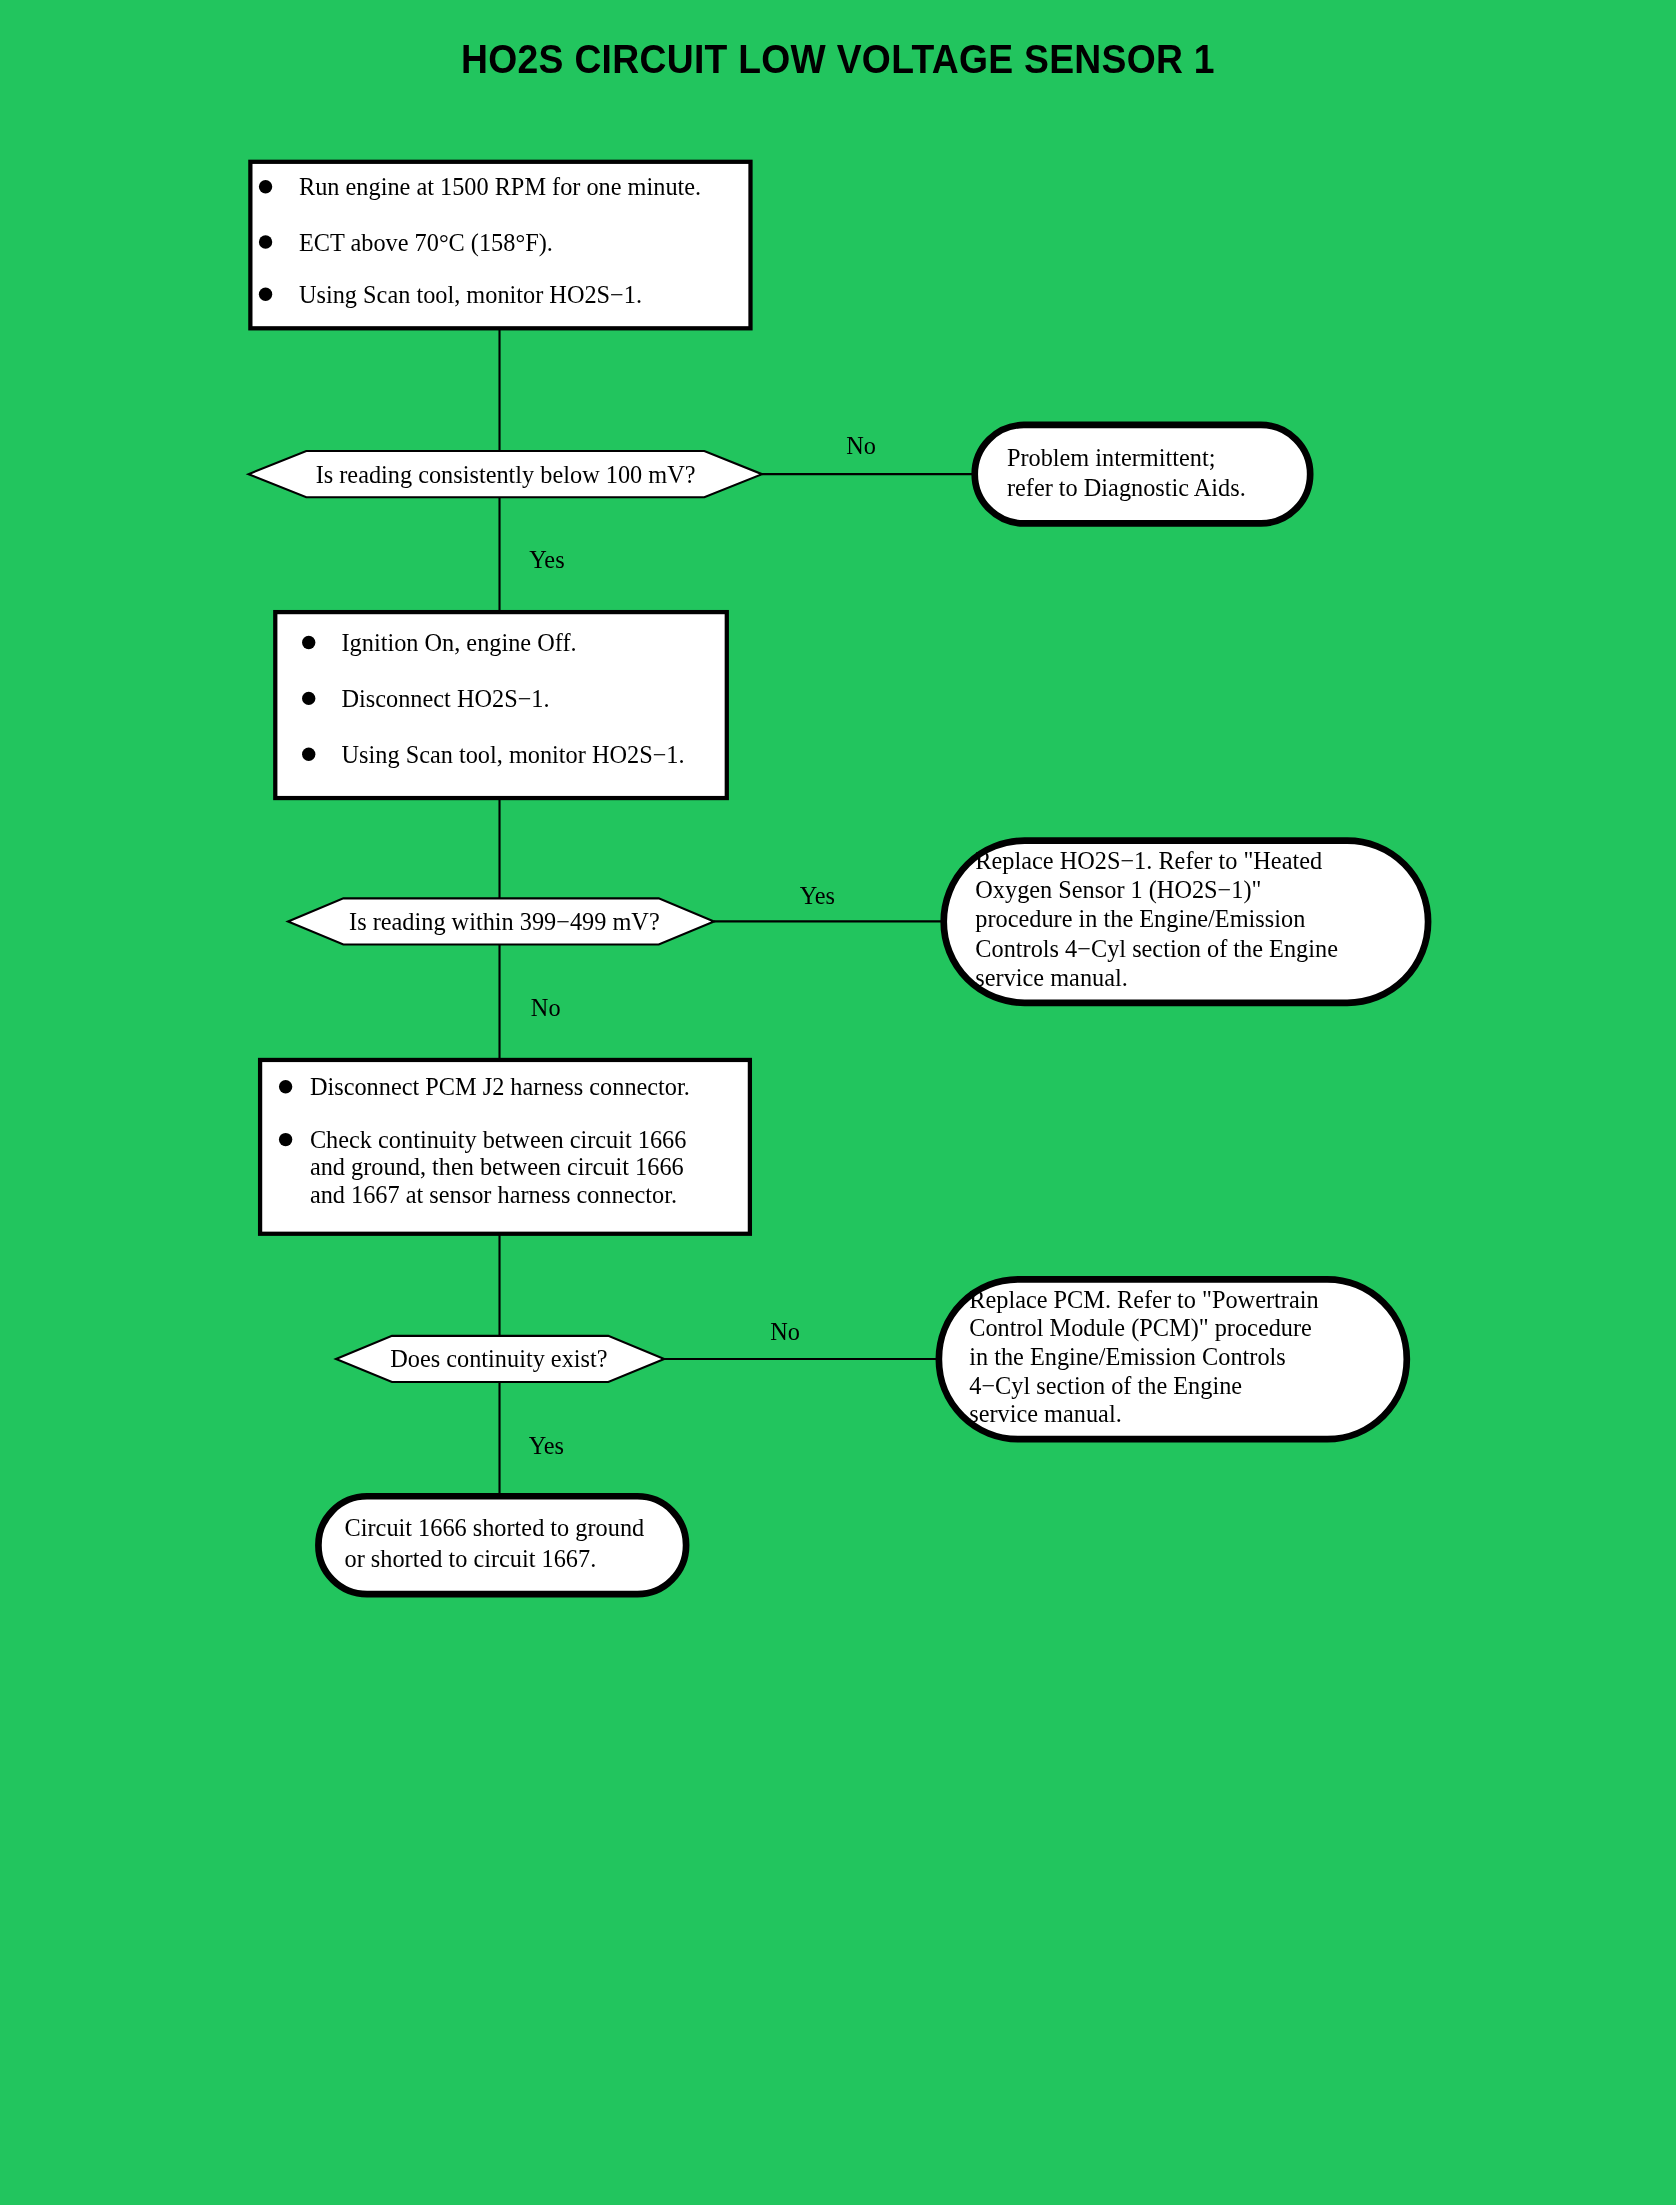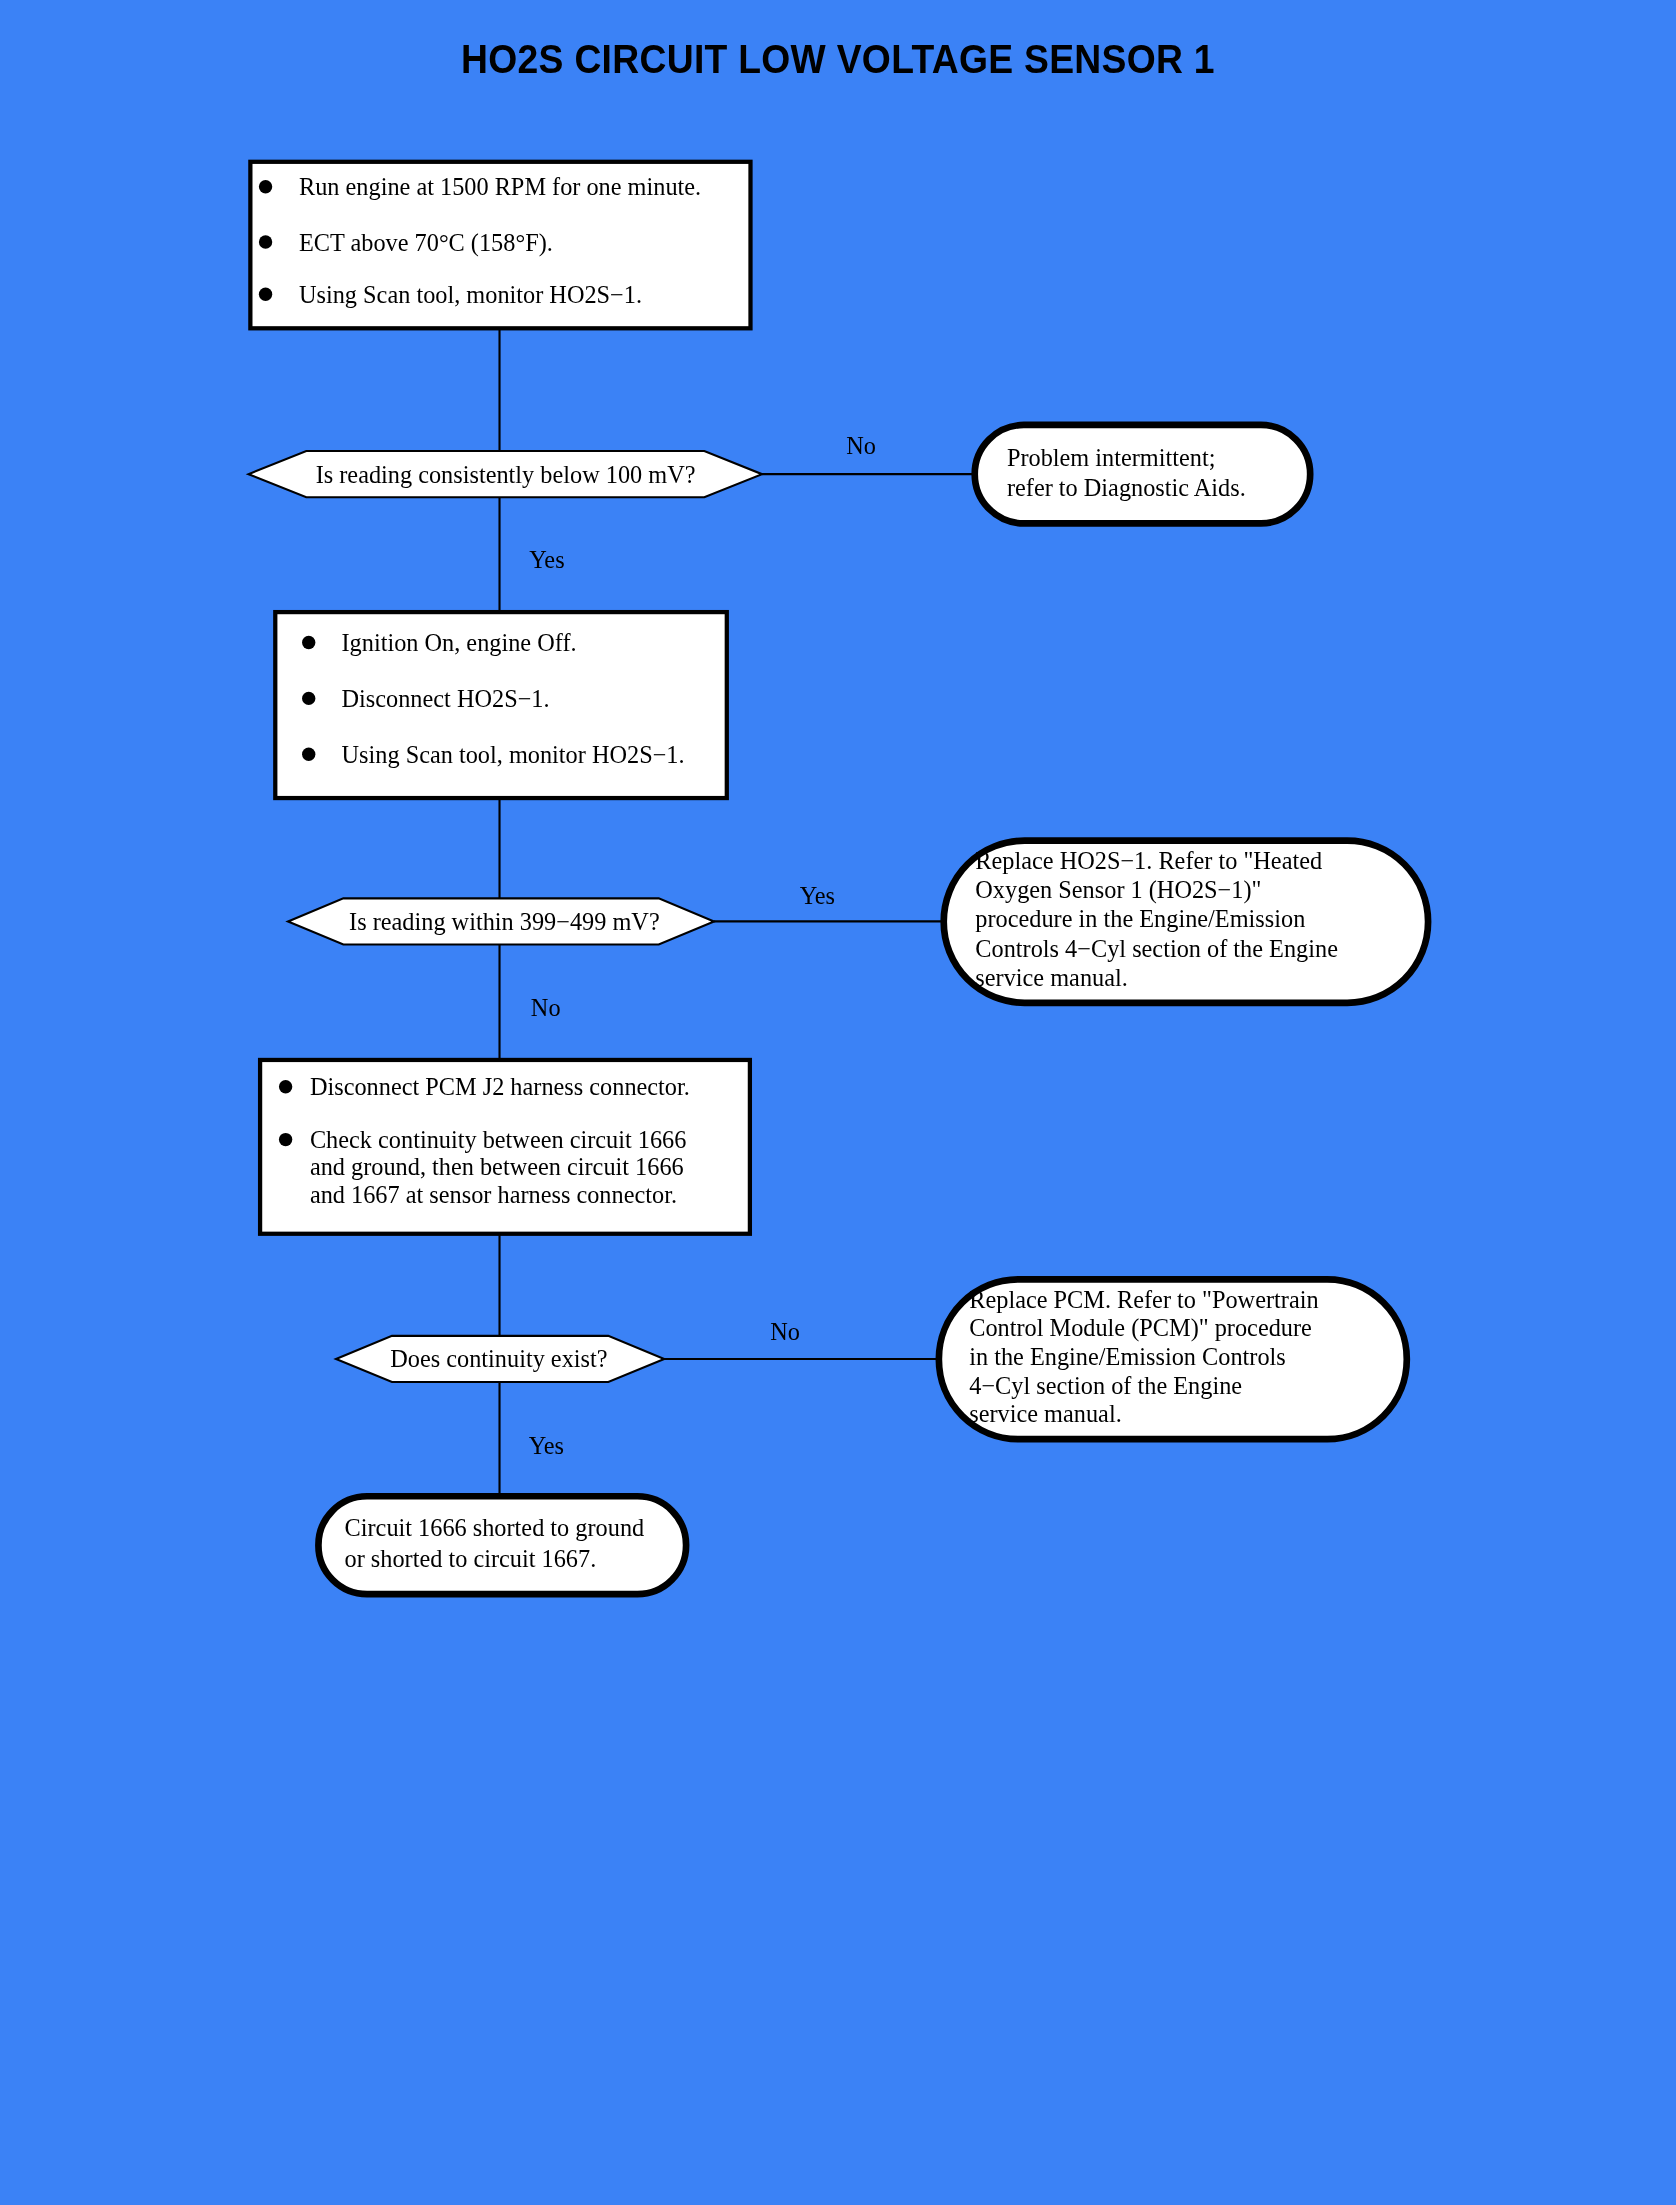--- a/index.html
+++ b/index.html
@@ -11,21 +11,21 @@
     width: 1676px;
     height: 2205px;
     font-family: "Liberation Serif", "DejaVu Serif", serif;
     color: #000000;
     position: relative;
     overflow: hidden;
   }
   #page {
     position: absolute;
     inset: 0;
-    background: #3b82f6;
+    background: #22c55e;
   }
   #flow-svg {
     position: absolute;
     top: 0;
     left: 0;
     width: 1676px;
     height: 2205px;
     display: block;
   }
   .chart-title {

